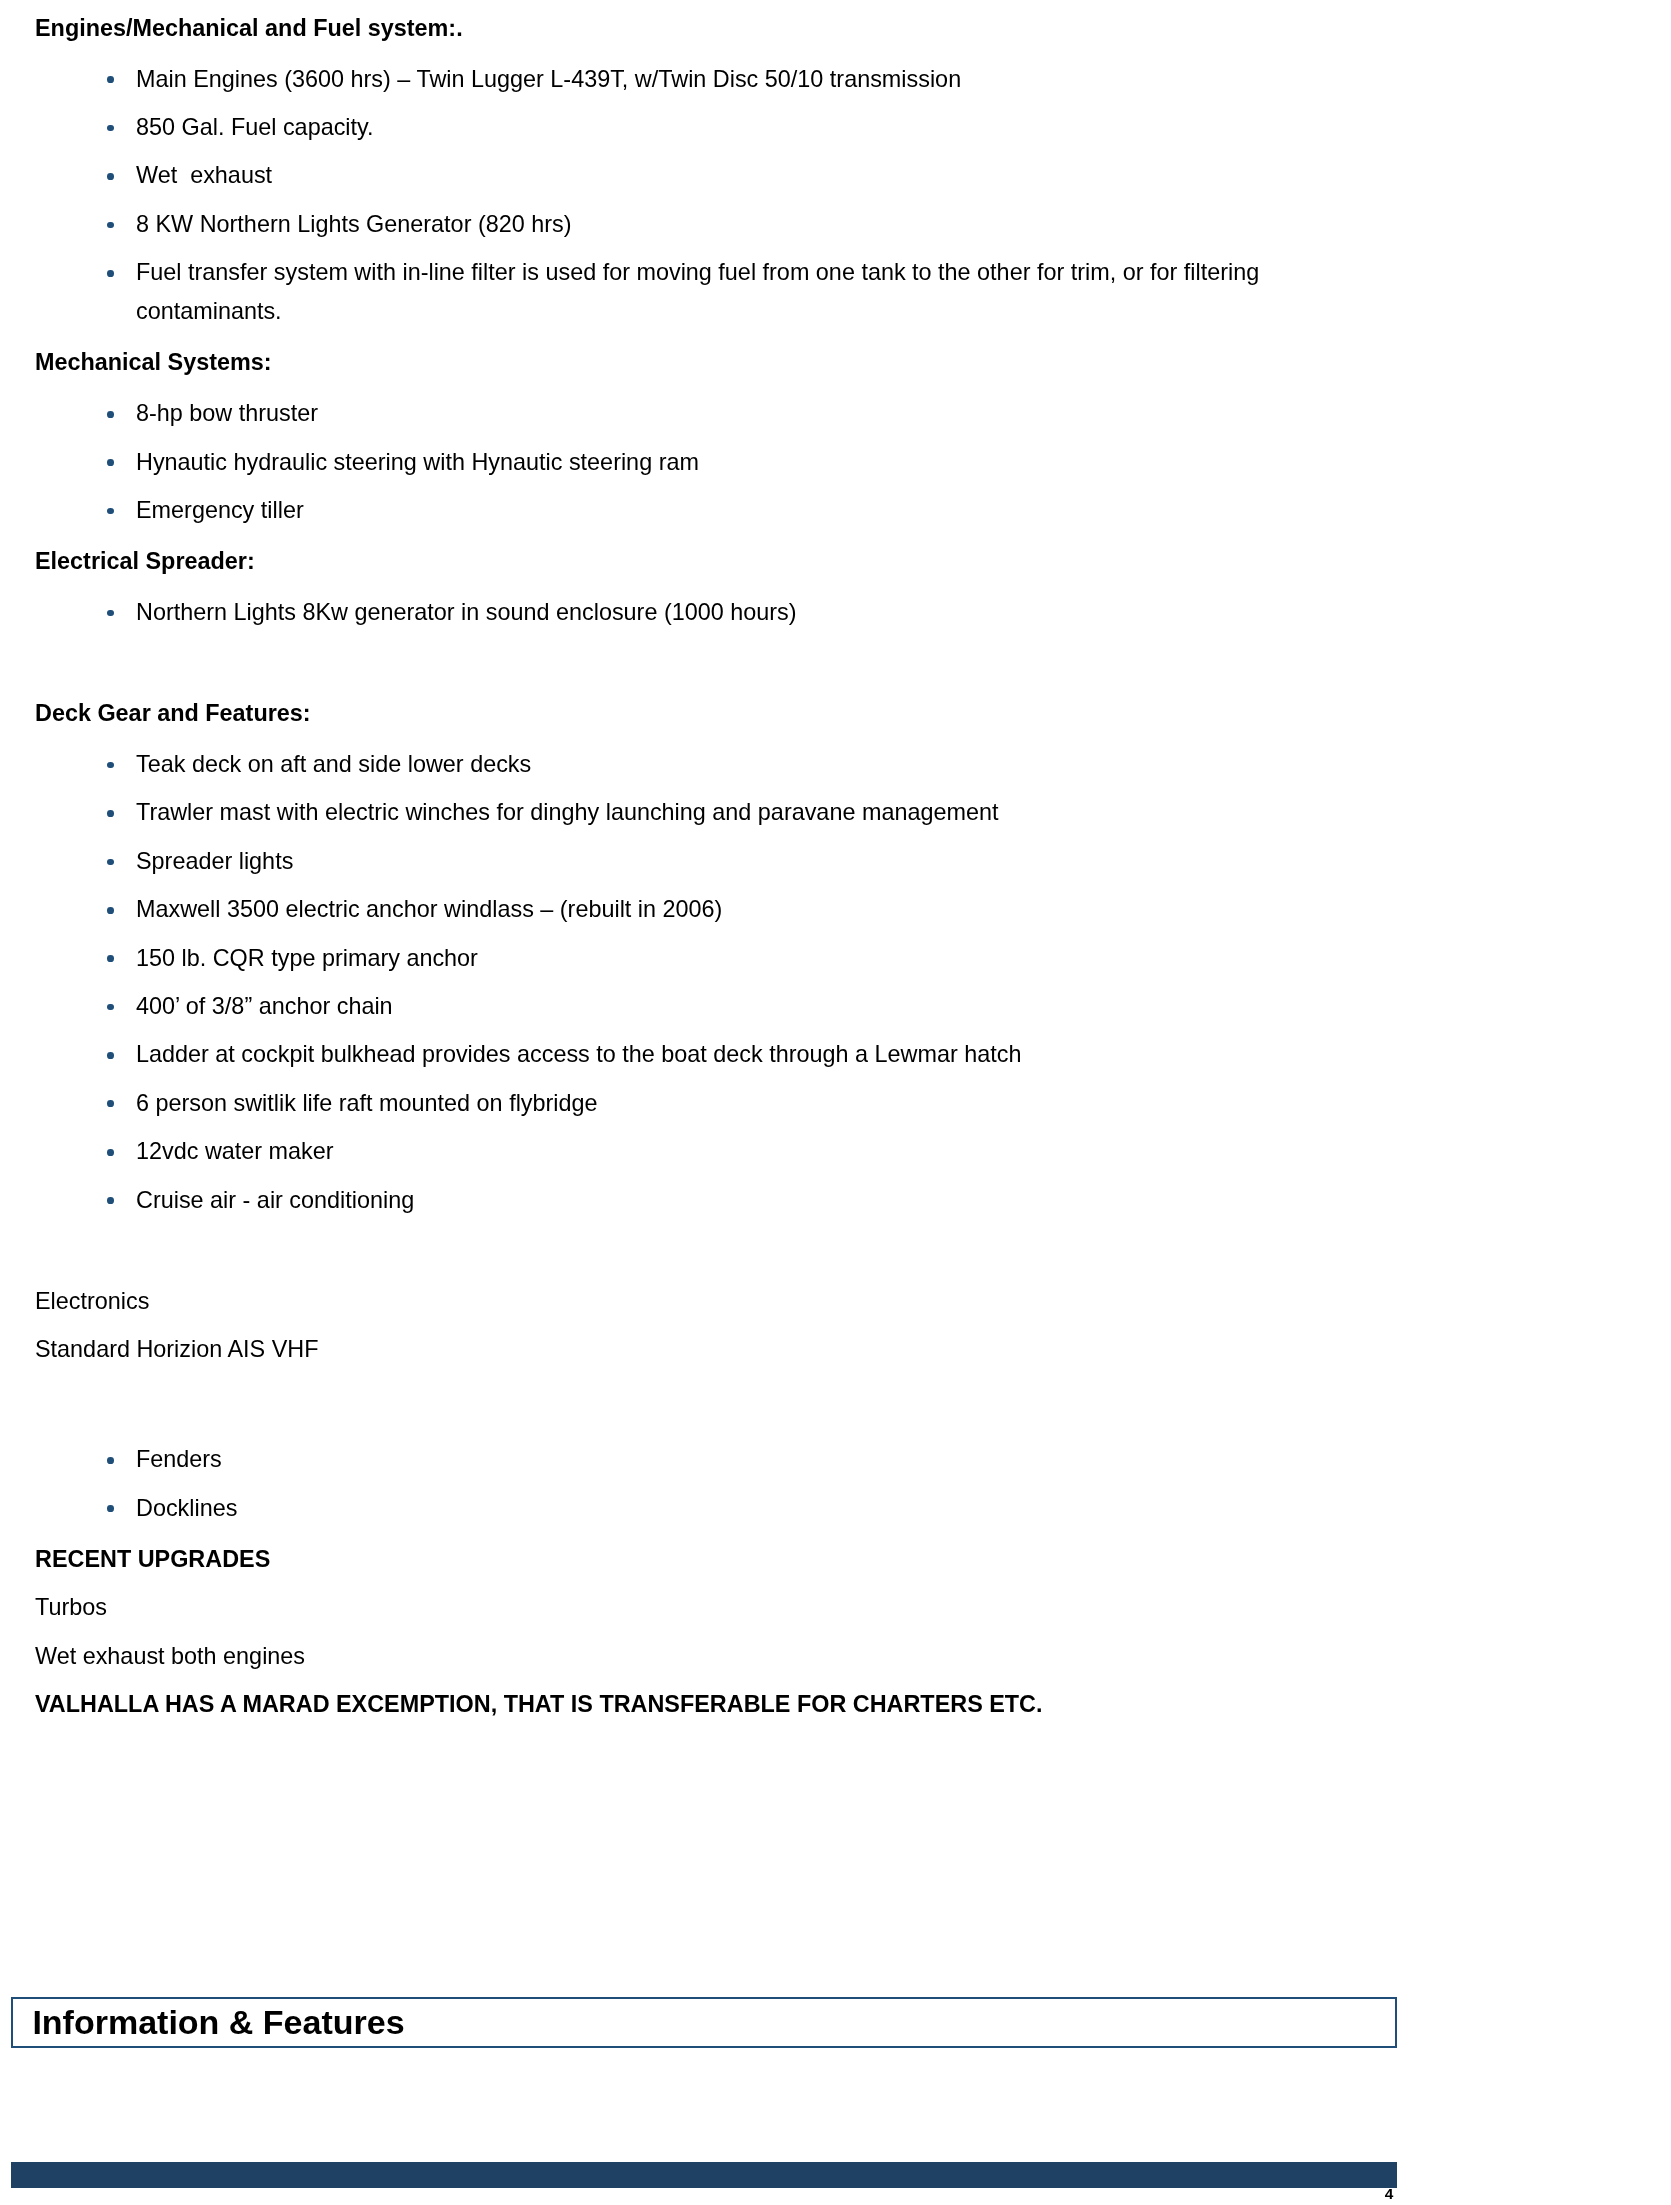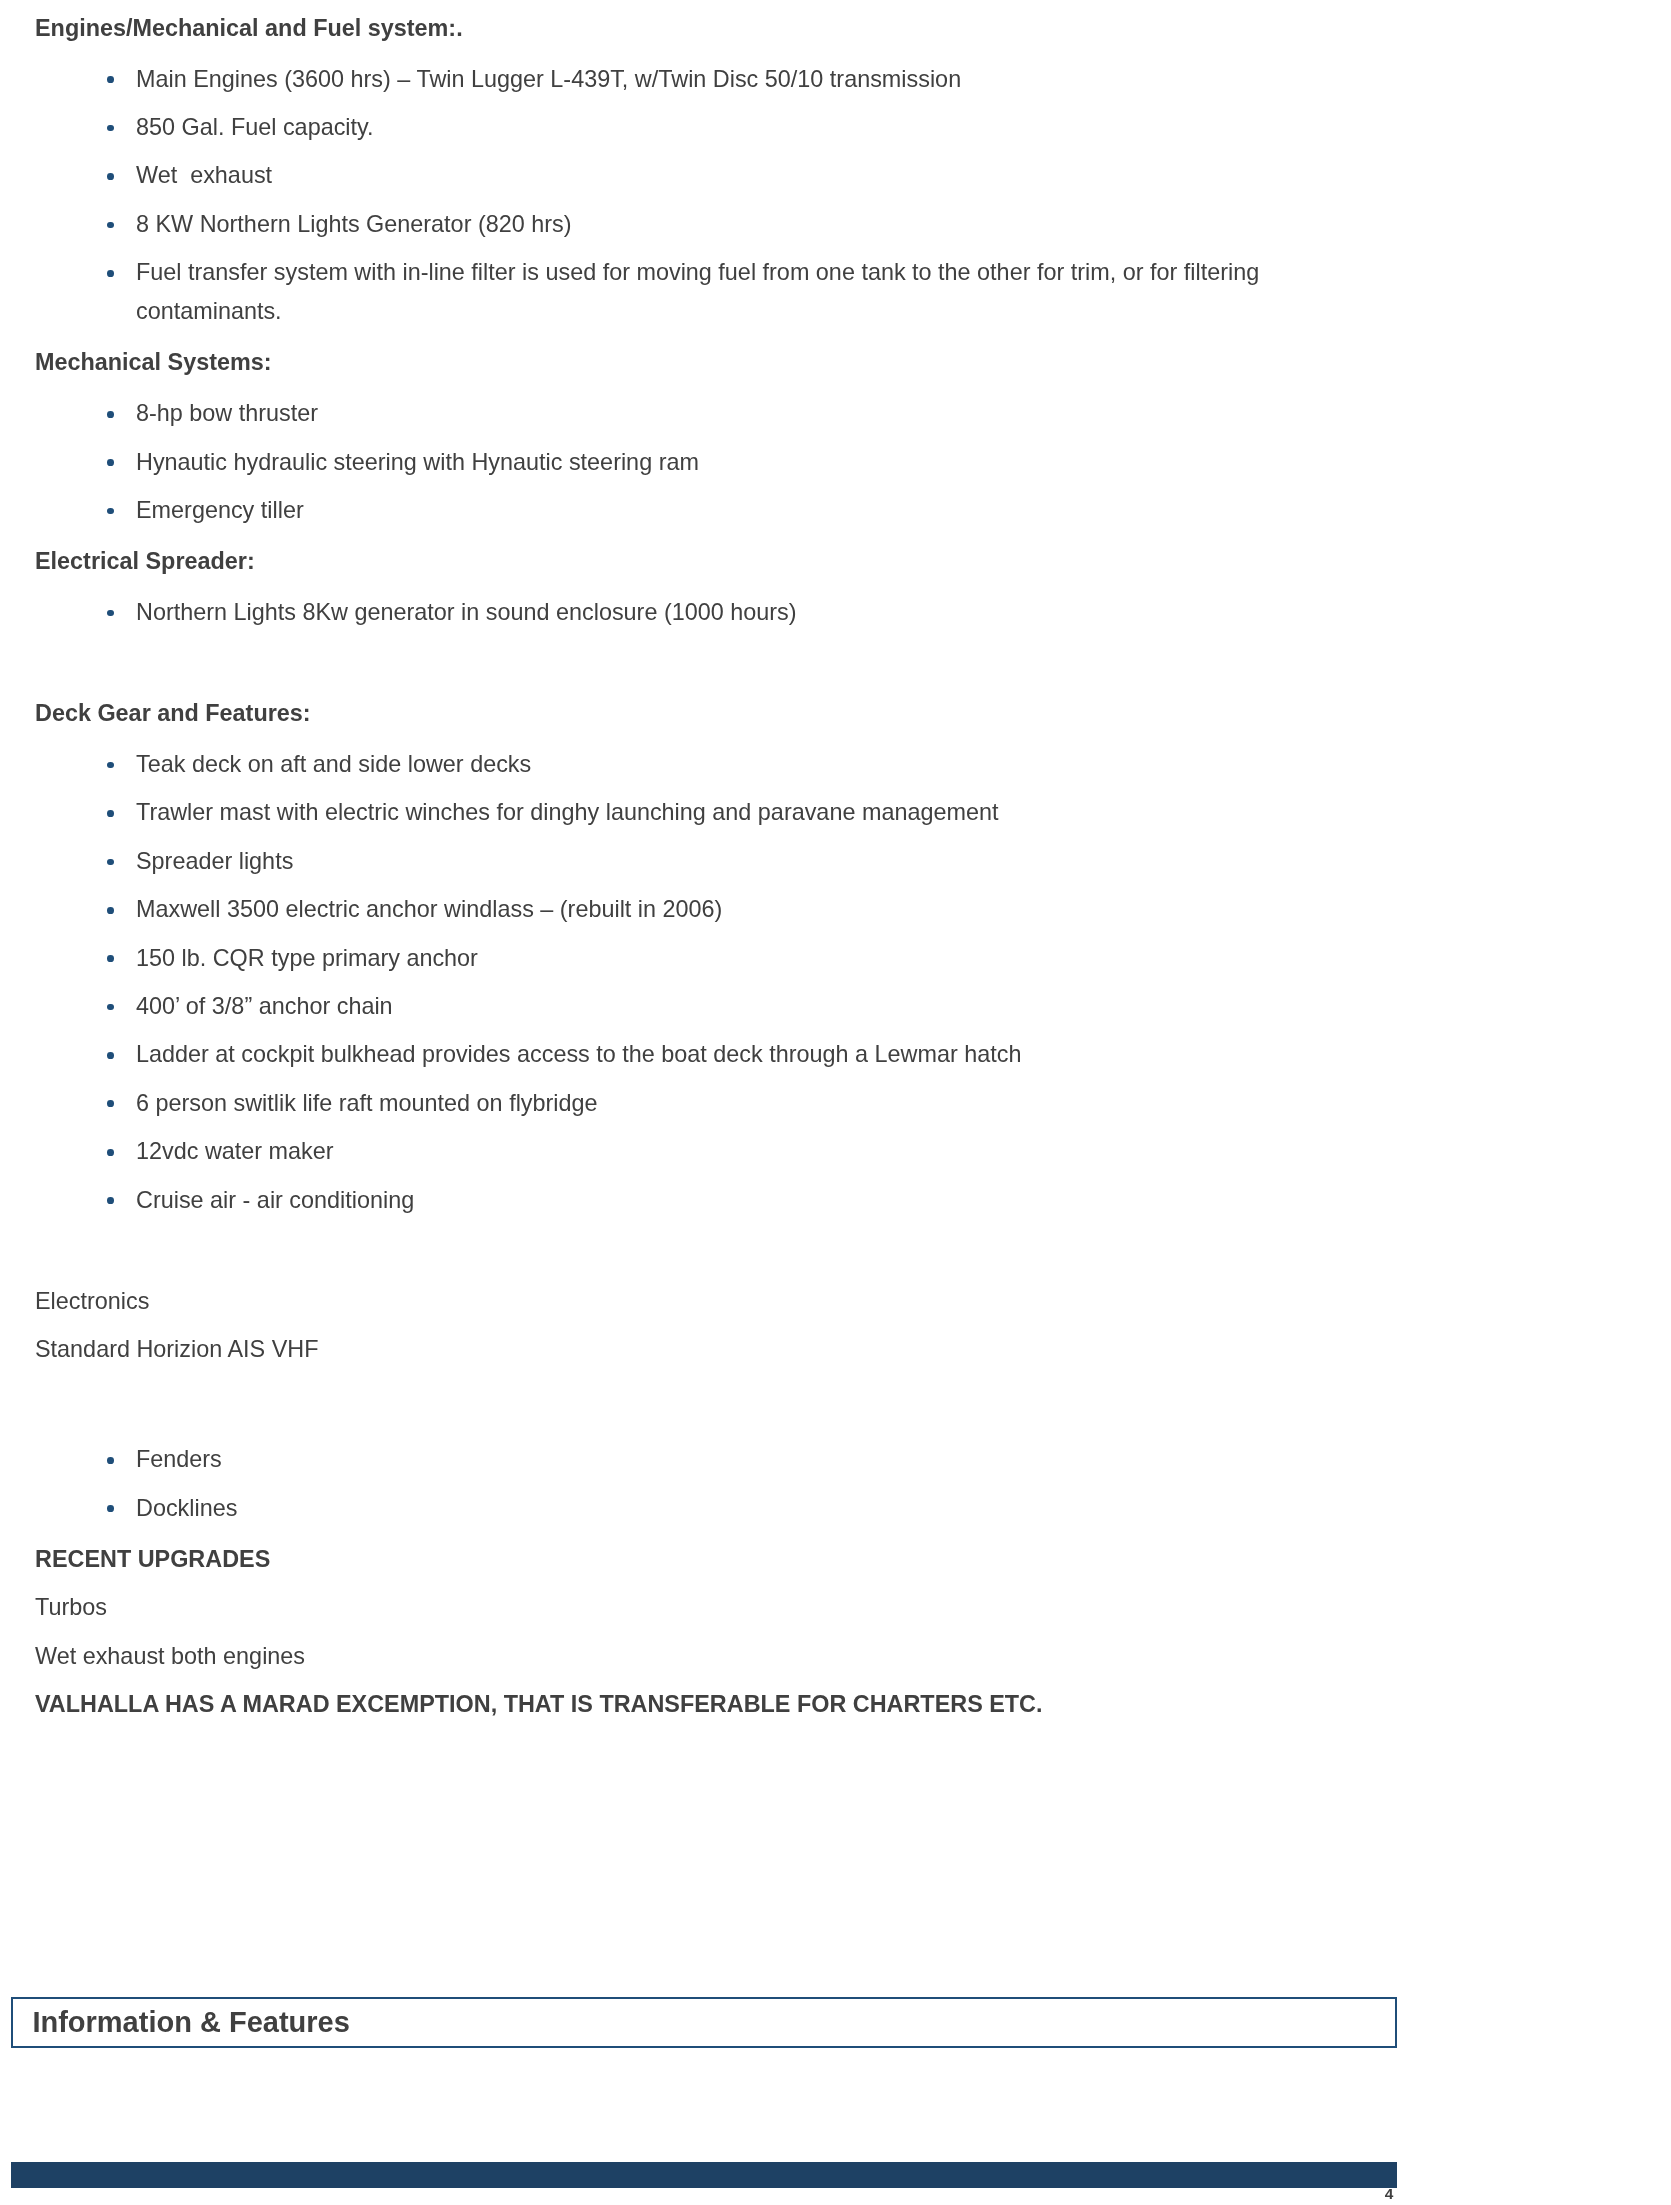--- a/index.html
+++ b/index.html
@@ -6,21 +6,21 @@
     margin: 0;
     padding: 0;
     background: #ffffff;
   }
   .page {
     position: relative;
     width: 1408px;
     height: 2205px;
     background: #ffffff;
     font-family: "Liberation Sans", sans-serif;
-    color: #404040;
+    color: #000000;
     font-size: 23.4px;
     line-height: 39px;
     overflow: hidden;
   }
   main {
     padding: 8.7px 37px 0 35px;
   }
   .heading {
     font-weight: bold;
     margin: 0 0 9.4px 0;
@@ -61,21 +61,21 @@
     right: 11.4px;
     top: 1997px;
     height: 51px;
     border: 2px solid #1f4e79;
     box-sizing: border-box;
     display: flex;
     align-items: center;
   }
   .info-box-title {
     font-weight: bold;
-    font-size: 29px;
+    font-size: 34px;
     line-height: 29px;
     padding-left: 19px;
   }
   .bottom-bar {
     position: absolute;
     left: 11.4px;
     right: 11.4px;
     top: 2162px;
     height: 26px;
     background: #1e4164;

